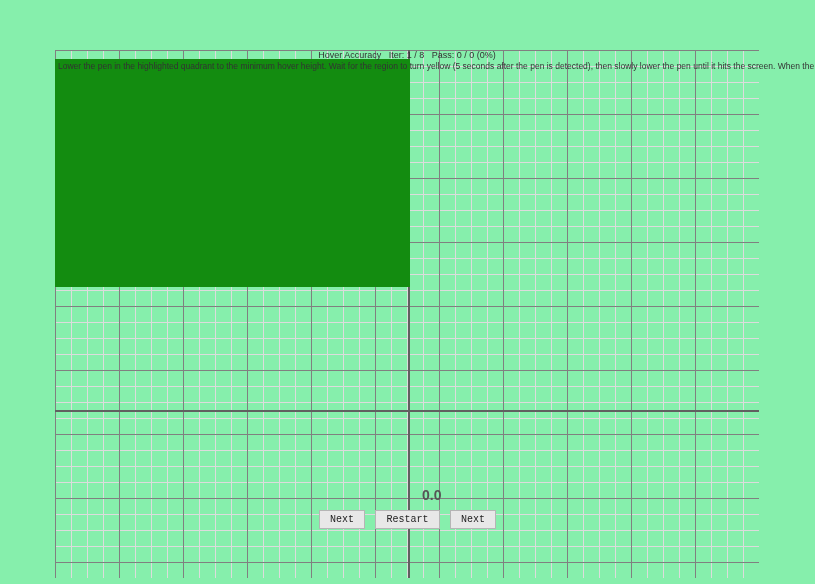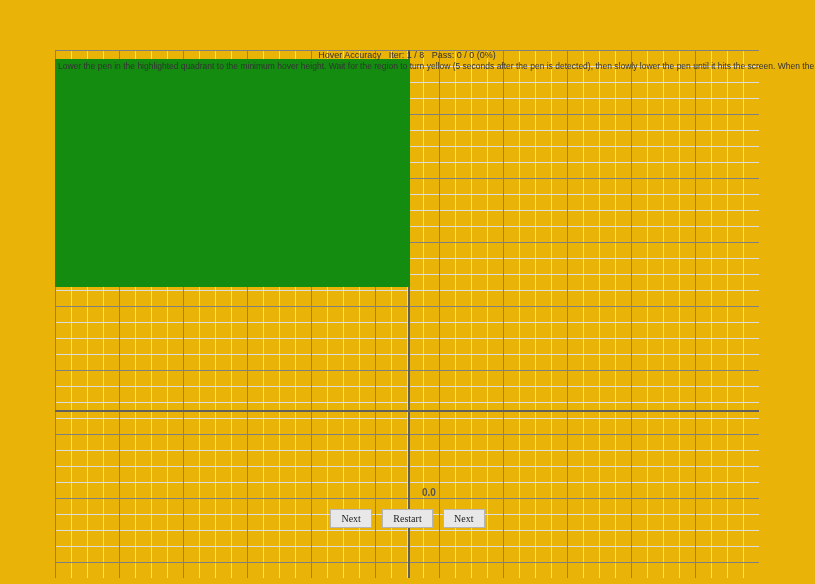--- a/index.html
+++ b/index.html
@@ -8,21 +8,21 @@
     width: 815px;
     height: 584px;
     overflow: hidden;
     font-family: Arial, Helvetica, sans-serif;
     background: #ffffff;
   }
   .stage {
     position: relative;
     width: 815px;
     height: 584px;
-    background: #eab308;
+    background: #86efac;
   }
   
   .grid {
     position: absolute;
     left: 55px;
     top: 50px;
     width: 704px; 
     height: 528px; 
     box-sizing: border-box;
     
@@ -89,21 +89,21 @@
     font-size: 8.5px;
     color: #333;
     z-index: 6;
     line-height: 10px;
     white-space: nowrap;
     pointer-events: none;
   }
   
   .zero-label {
     position: absolute;
-    font-size: 10px;
+    font-size: 14px;
     color: #555;
     left: 422px;
     top: 487px;
     z-index: 3;
     font-weight: bold;
   }
   
   .button-row {
     position: absolute;
     left: 0;
@@ -114,21 +114,21 @@
   }
   .button-row button {
     display: inline-block;
     margin: 0 3px;
     padding: 3px 10px;
     font-size: 10px;
     background: #e8e8e8;
     border: 1px solid #b5b5b5;
     color: #222;
     cursor: pointer;
-    font-family: Liberation Serif, serif;
+    font-family: Liberation Mono, monospace;
   }
 </style>
 </head>
 <body>
 
 <div class="stage">
 
   <div class="grid"></div>
 
   <div class="axis-h"></div>

